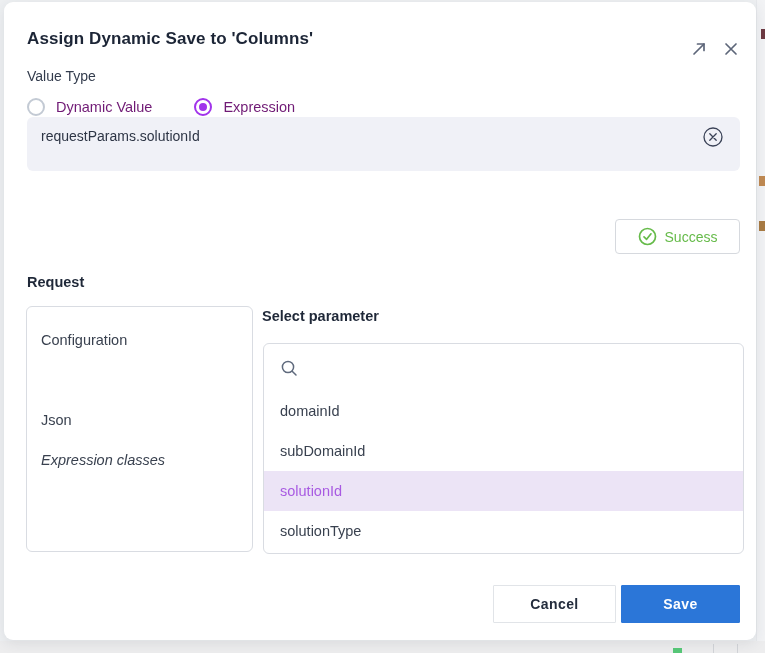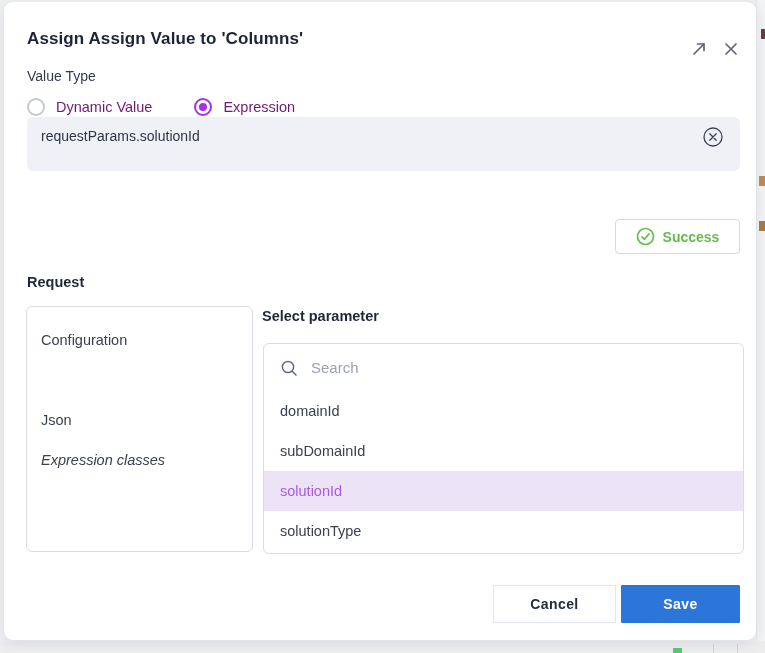--- a/index.html
+++ b/index.html
@@ -56,21 +56,21 @@
     background:#f0f1f7; border-radius:6px;
   }
   .expr-text { position:absolute; left:14px; top:11px; font-size:14px; color:#2d3545; }
   .expr-clear { position:absolute; right:16px; top:9px; width:22px; height:22px; cursor:pointer; }
 
   .success-btn {
     position:absolute; left:611px; top:217px; width:125px; height:35px;
     background:#fff; border:1px solid #d6d9de; border-radius:4px;
     display:flex; align-items:center; justify-content:center; gap:8px; cursor:pointer;
   }
-  .success-label { font-size:14px; font-weight:bold; color:#66bb4a; }
+  .success-label { font-size:14px; font-weight:normal; color:#66bb4a; }
 
   .elements-label { position:absolute; left:23px; top:272px; font-size:14.5px; font-weight:bold; color:#1f2838; }
 
   .left-card {
     position:absolute; left:22px; top:304px; width:227px; height:246px;
     background:#fff; border:1px solid #d9dce2; border-radius:6px;
   }
   .left-item { position:absolute; left:14px; font-size:14.5px; color:#39414f; cursor:pointer; white-space:nowrap; }
   .left-item.i0 { top:25px; }
   .left-item.i1 { top:65px; }
@@ -118,21 +118,21 @@
   <div class="fleck maroon"></div>
   <div class="fleck tan"></div>
   <div class="fleck brown"></div>
   <div class="bg-bottom-strip"></div>
   <div class="fleck green"></div>
   <div class="bg-line l1"></div>
   <div class="bg-line l2"></div>
 
   <div class="modal">
 
-    <div class="modal-title">Assign Assign Value to 'Columns'</div>
+    <div class="modal-title">Assign Dynamic Save to 'Columns'</div>
 
     <div class="win-icon expand">
       <svg width="18" height="18" viewBox="0 0 18 18">
         <path d="M4 14 L14 4" stroke="#5d6679" stroke-width="1.7" fill="none" stroke-linecap="round"></path>
         <path d="M7.5 4 H14 V10.5" stroke="#5d6679" stroke-width="1.7" fill="none" stroke-linecap="round" stroke-linejoin="round"></path>
       </svg>
     </div>
     <div class="win-icon close">
       <svg width="18" height="18" viewBox="0 0 18 18">
         <path d="M4 4 L14 14 M14 4 L4 14" stroke="#5d6679" stroke-width="1.7" fill="none" stroke-linecap="round"></path>
@@ -179,21 +179,20 @@
     </div>
 
     <div class="select-param-label">Select parameter</div>
 
     <div class="right-card">
       <div class="search-row">
         <svg width="18" height="18" viewBox="0 0 18 18">
           <circle cx="8" cy="8" r="5.6" fill="none" stroke="#5f6a7d" stroke-width="1.5"></circle>
           <path d="M12.2 12.2 L16 16" stroke="#5f6a7d" stroke-width="1.5" stroke-linecap="round"></path>
         </svg>
-        <input class="search-input" type="text" placeholder="Search" style="">
       </div>
       <div class="param-row r0">domainId</div>
       <div class="param-row r1">subDomainId</div>
       <div class="param-row r2 selected">solutionId</div>
       <div class="param-row r3">solutionType</div>
     </div>
 
     <div class="footer-btn cancel-btn">Cancel</div>
     <div class="footer-btn save-btn">Save</div>
 

